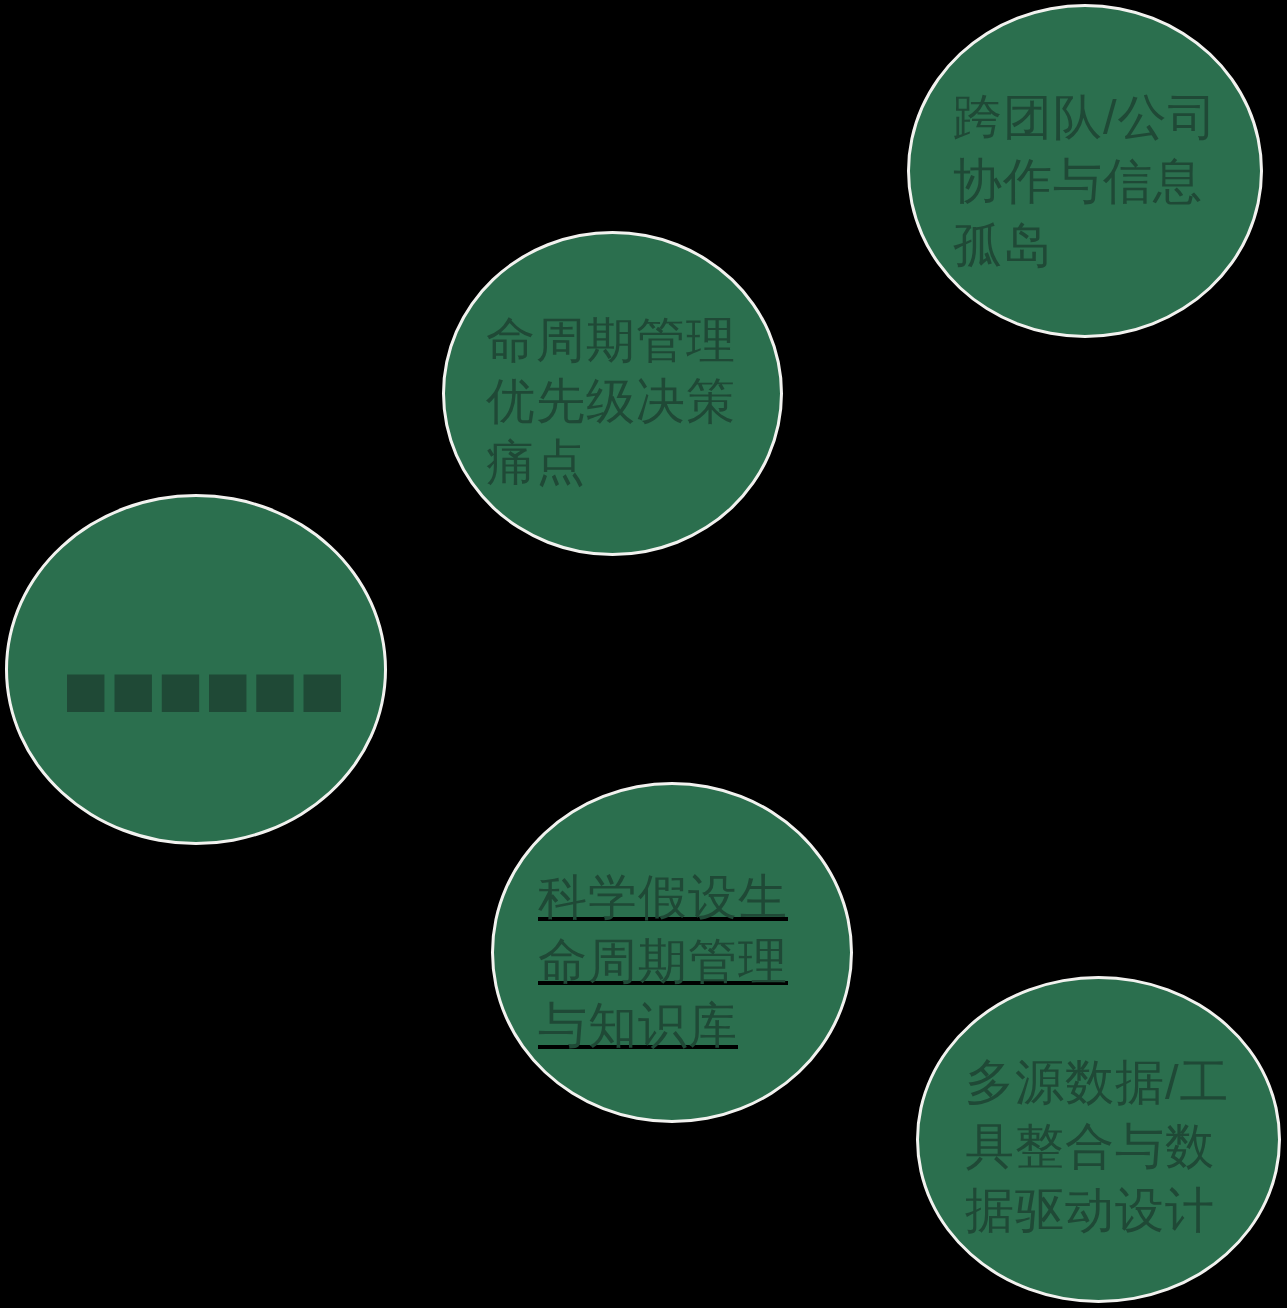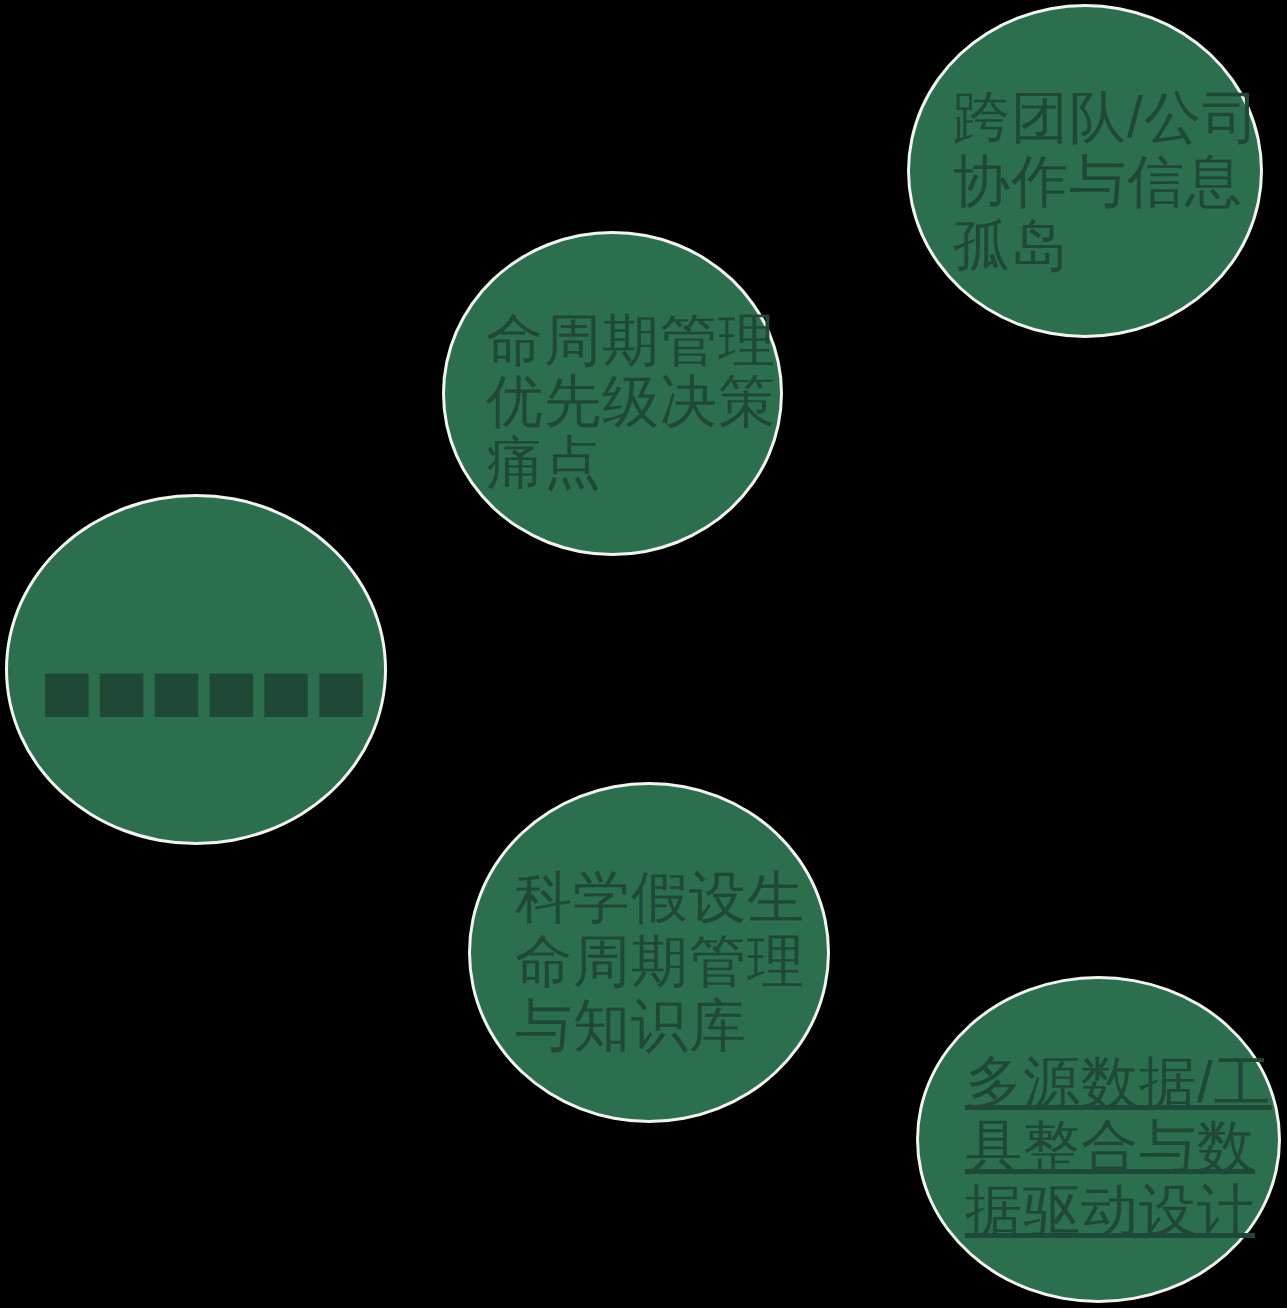--- a/index.html
+++ b/index.html
@@ -21,36 +21,36 @@
     position:absolute;
     border-radius:50%;
     background:var(--fill);
     border:3px solid var(--border);
     box-sizing:border-box;
     display:flex;
     align-items:center;
   }
   .bubble .label{
     color:var(--text);
-    font-size:57px;
+    font-size:49px;
     line-height:64px;
     letter-spacing:1px;
     white-space:pre-line;
     font-weight:400;
   }
   
   .c1{left:907px;top:4px;width:356px;height:334px;}
   .c1 .label{padding-left:43px;transform:translateY(10px);}
   .c2{left:442px;top:231px;width:341px;height:325px;}
   .c2 .label{padding-left:41px;transform:translateY(8px);line-height:61px;}
   .c3{left:5px;top:494px;width:382px;height:351px;justify-content:center;}
-  .c4{left:468px;top:782px;width:362px;height:341px;}
+  .c4{left:491px;top:782px;width:362px;height:341px;text-decoration:underline;}
   .c4 .label{padding-left:44px;transform:translateY(8px);}
   .c5{left:916px;top:976px;width:365px;height:327px;}
-  .c5 .label{padding-left:46px;transform:translateY(6px);text-decoration:underline;}
+  .c5 .label{padding-left:46px;transform:translateY(6px);}
   .dots{
     font-family:"DejaVu Sans",sans-serif;
     color:var(--dots);
     font-size:15px;
     letter-spacing:17px;
     padding-left:17px; 
     transform:translateY(20px);
     white-space:nowrap;
   }
 </style>

